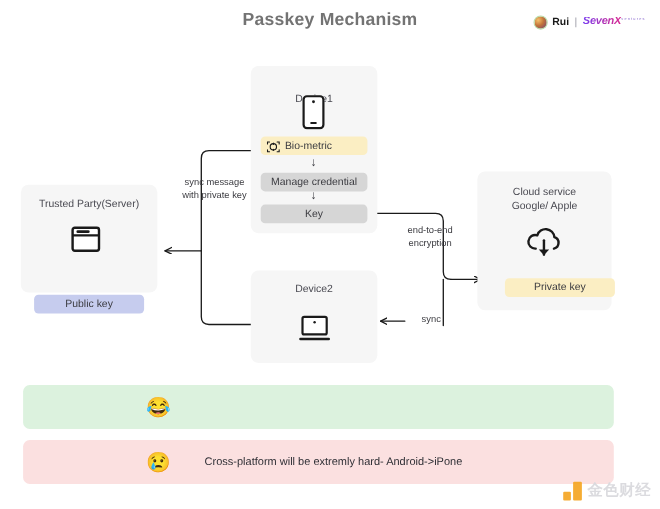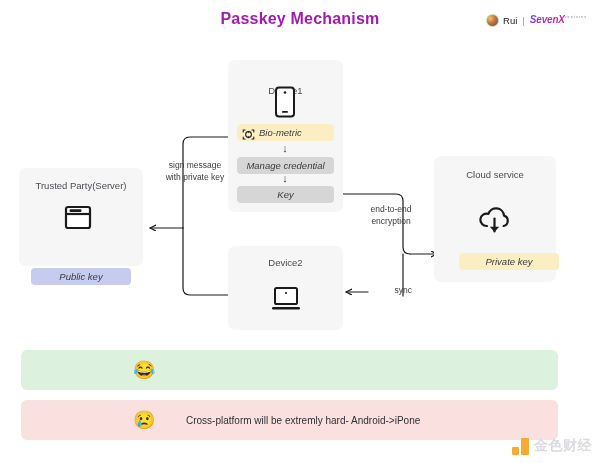--- a/index.html
+++ b/index.html
@@ -24,42 +24,42 @@
   }
 
   
   .title {
     position: absolute;
     left: 0; top: 10px;
     width: 600px;
     text-align: center;
     font-size: 16px;
     font-weight: bold;
-    color: #a21caf;
+    color: #737373;
     letter-spacing: 0.2px;
   }
   .brand {
     position: absolute;
     right: 13px; top: 12px;
     display: flex;
     align-items: center;
     gap: 4px;
     height: 16px;
   }
   .brand-avatar {
     width: 13px; height: 13px;
     border-radius: 50%;
     background:
       radial-gradient(circle at 30% 30%, #f5c26b 0%, #c2743a 45%, #6d3f7a 100%);
     border: 0.5px solid #bda;
     box-sizing: border-box;
   }
   .brand-name {
     font-size: 9.5px;
-    font-weight: normal;
+    font-weight: bold;
     color: #1a1a1a;
   }
   .brand-sep {
     font-size: 9.5px;
     color: #9a9aa5;
     margin: 0 1px;
   }
   .brand-logo {
     display: flex;
     flex-direction: row;
@@ -104,21 +104,20 @@
 
   .pill {
     position: absolute;
     border-radius: 4px;
     text-align: center;
     font-size: 9.5px;
     line-height: 17px;
     height: 17px;
     color: #3b3b40;
     box-sizing: border-box;
-    font-style: italic;
   }
   .pill.yellow { background: #fbeec3; }
   .pill.gray   { background: #d6d6d6; }
   .pill.lav    { background: #c6ccee; }
 
   #bio   { left: 237px; top: 124px; width: 97px; text-align: left; padding-left: 22px; }
   #manage{ left: 237px; top: 157px; width: 97px; }
   #keyp  { left: 237px; top: 186px; width: 97px; }
   #pubkey{ left: 31px;  top: 244px; width: 100px; margin-top: 24px; }
   #privkey{left: 459px; top: 253px; width: 100px; }
@@ -147,21 +146,21 @@
   .edge-label {
     position: absolute;
     font-size: 8.5px;
     line-height: 12px;
     color: #3b3b40;
     text-align: center;
     white-space: nowrap;
   }
   #lbl-sign { left: 147px; top: 159px; width: 96px; }
   #lbl-e2e  { left: 352px; top: 203px; width: 78px; }
-  #lbl-sync { left: 372px; top: 284px; width: 40px; text-align: right; }
+  #lbl-sync { left: 372px; top: 284px; width: 40px; text-align: center; }
 
   
   .banner {
     position: absolute;
     left: 21px;
     width: 537px;
     height: 40px;
     border-radius: 6px;
     display: flex;
     align-items: center;
@@ -304,34 +303,35 @@
   <svg width="28" height="26" viewBox="0 0 28 26" xmlns="http://www.w3.org/2000/svg">
     <rect x="2" y="2" width="24" height="21" rx="2" fill="#fff" stroke="#1a1a1a" stroke-width="2.2"></rect>
     <path d="M2,9 H26" stroke="#1a1a1a" stroke-width="2.2"></path>
     <rect x="5.5" y="4.3" width="12" height="2.6" rx="1.2" fill="#1a1a1a"></rect>
   </svg>
 </span>
 <div class="pill lav" id="pubkey">Public key</div>
 
 <div class="node" id="cloud">
   <div class="node-title" style="margin-top:12px">Cloud service</div>
+  <div class="node-title">Google/ Apple</div>
 </div>
 <span class="icon" id="cloud-icon">
   <svg width="38" height="32" viewBox="0 0 38 32" xmlns="http://www.w3.org/2000/svg">
     <g fill="none" stroke="#1a1a1a" stroke-width="2.2" stroke-linecap="round" stroke-linejoin="round">
       <path d="M12,21 A6.2,6.2 0 1 1 13.4,8.9 A8,8 0 0 1 29,10.6 A5.4,5.4 0 0 1 28.6,21"></path>
       <path d="M19.5,13.5 V26.5"></path>
       <path d="M14.8,21.8 L19.5,27 L24.2,21.8" fill="#1a1a1a" stroke="none"></path>
     </g>
   </svg>
 </span>
 <div class="pill yellow" id="privkey">Private key</div>
 
 <div class="edge-label" id="lbl-sign">
-  <div>sign message</div>
+  <div>sync message</div>
   <div>with private key</div>
 </div>
 <div class="edge-label" id="lbl-e2e">
   <div>end-to-end</div>
   <div>encryption</div>
 </div>
 <div class="edge-label" id="lbl-sync">sync</div>
 
 <div class="banner" id="banner-green">
   <span class="banner-emoji">😂</span>

